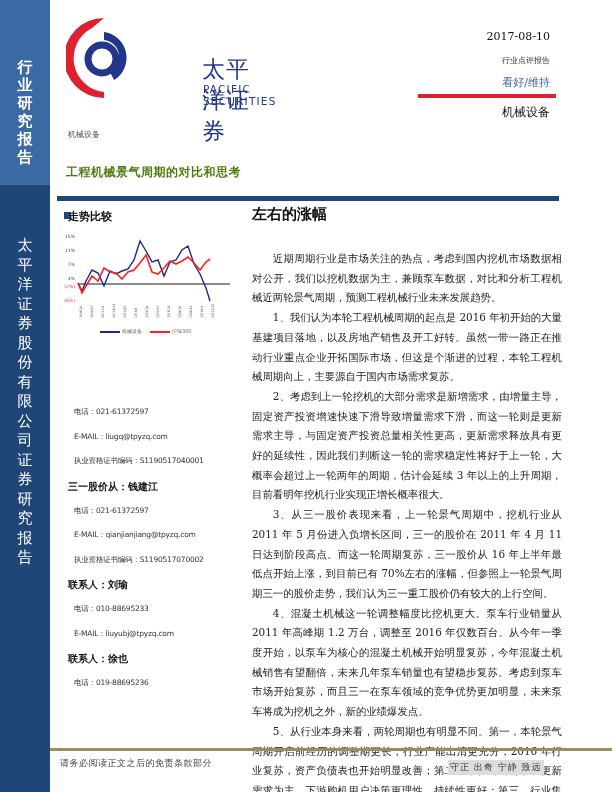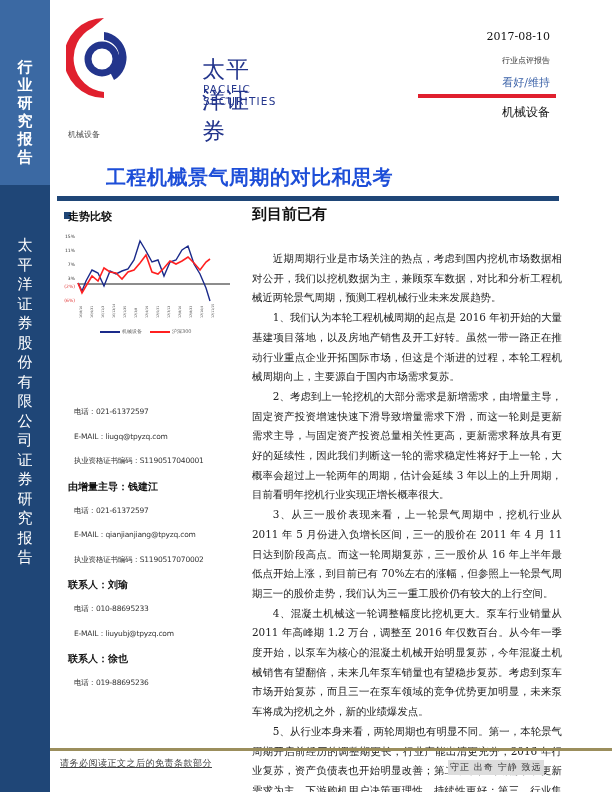--- a/index.html
+++ b/index.html
@@ -11,35 +11,35 @@
   .vchar{display:block;}
   .logo{position:absolute;left:66px;top:14px;width:200px;height:86px;}
   .logo-cn{position:absolute;left:136px;top:40px;font-family:"DejaVu Sans",sans-serif;font-weight:normal;font-size:23px;color:#23358c;letter-spacing:1px;}
   .logo-en{position:absolute;left:137px;top:69px;font-family:"DejaVu Sans",sans-serif;font-size:10.5px;color:#23358c;letter-spacing:1.2px;}
   .sector-small{position:absolute;left:68px;top:129px;font-size:8px;color:#555;}
   .date{position:absolute;right:62px;top:30px;font-size:11px;color:#111;}
   .report-type{position:absolute;right:62px;top:55px;font-size:8px;color:#333;}
   .rating{position:absolute;right:62px;top:75px;font-size:11px;color:#3b62a8;}
   .red-rule{position:absolute;left:418px;top:94px;width:138px;height:4px;background:#e0202e;}
   .sector-big{position:absolute;right:62px;top:104px;font-size:12px;color:#111;}
-  .title{position:absolute;left:66px;top:164px;font-size:20px;font-weight:bold;color:#1d4ed8;letter-spacing:0.5px;margin-left:40px;}
+  .title{position:absolute;left:66px;top:164px;font-size:12px;font-weight:bold;color:#4d7c0f;letter-spacing:0.5px;}
   .blue-rule{position:absolute;left:57px;top:196px;width:502px;height:5px;background:#1f4677;}
   .trend-bullet{position:absolute;left:64px;top:212px;width:7px;height:7px;background:#1f4677;}
   .trend-label{position:absolute;left:68px;top:209px;font-size:11px;font-weight:bold;}
   .chart{position:absolute;left:58px;top:228px;width:180px;height:100px;}
   .legend{position:absolute;left:100px;top:328px;font-size:5px;color:#666;font-family:"DejaVu Sans",sans-serif;display:flex;gap:8px;align-items:center;}
   .lg-line{display:inline-block;width:20px;height:2px;vertical-align:middle;margin-right:2px;}
   .contacts{position:absolute;left:68px;top:397px;width:180px;font-family:"DejaVu Sans",sans-serif;}
   .c-name{font-size:10px;font-weight:bold;font-family:"DejaVu Serif",serif;margin:0;height:19px;line-height:19px;}
   .c-line{font-size:7.5px;color:#333;margin:6px;height:18.5px;line-height:18.5px;letter-spacing:-0.2px;}
   .summary-h{position:absolute;left:252px;top:205px;font-size:15px;font-weight:bold;}
   .summary{position:absolute;left:252px;top:249px;width:310px;font-size:10.4px;line-height:19.7px;color:#222;text-align:justify;}
   .summary p{margin:0;text-indent:2em;}
   .footer-rule{position:absolute;left:50px;top:748px;width:562px;height:3px;background:#9b8e5c;}
-  .footer-left{position:absolute;left:60px;top:757px;font-size:9px;color:#444;letter-spacing:0.5px;text-decoration:underline;}
+  .footer-left{position:absolute;left:60px;top:757px;font-size:9px;color:#444;letter-spacing:0.5px;}
   .footer-right{position:absolute;left:448px;top:760px;font-size:9px;color:#333;background:#ddd;padding:1px 2px;letter-spacing:1px;}
 </style>
 </head>
 <body>
 
 <div class="sidebar-top"></div>
 <div class="sidebar-bottom"></div>
 <div class="side-label-top">
   <span class="vchar">行</span>
   <span class="vchar">业</span>
@@ -121,32 +121,32 @@
 </svg>
 <div class="legend">
   <span><span class="lg-line" style="background:#1a2a8a"></span><span>机械设备</span></span>
   <span><span class="lg-line" style="background:#ff2020"></span><span>沪深300</span></span>
 </div>
 
 <div class="contacts">
   <p class="c-line">电话：021-61372597</p>
   <p class="c-line">E-MAIL：liugq@tpyzq.com</p>
   <p class="c-line">执业资格证书编码：S1190517040001</p>
-  <p class="c-name">由增量主导：钱建江</p>
+  <p class="c-name">三一股价从：钱建江</p>
   <p class="c-line">电话：021-61372597</p>
   <p class="c-line">E-MAIL：qianjianjiang@tpyzq.com</p>
   <p class="c-line">执业资格证书编码：S1190517070002</p>
   <p class="c-name">联系人：刘瑜</p>
   <p class="c-line">电话：010-88695233</p>
   <p class="c-line">E-MAIL：liuyubj@tpyzq.com</p>
   <p class="c-name">联系人：徐也</p>
   <p class="c-line">电话：019-88695236</p>
 </div>
 
-<div class="summary-h">到目前已有</div>
+<div class="summary-h">左右的涨幅</div>
 <div class="summary">
   <p>近期周期行业是市场关注的热点，考虑到国内挖机市场数据相对公开，我们以挖机数据为主，兼顾泵车数据，对比和分析工程机械近两轮景气周期，预测工程机械行业未来发展趋势。</p>
   <p>1、我们认为本轮工程机械周期的起点是 2016 年初开始的大量基建项目落地，以及房地产销售及开工好转。虽然一带一路正在推动行业重点企业开拓国际市场，但这是个渐进的过程，本轮工程机械周期向上，主要源自于国内市场需求复苏。</p>
   <p>2、考虑到上一轮挖机的大部分需求是新增需求，由增量主导，固定资产投资增速快速下滑导致增量需求下滑，而这一轮则是更新需求主导，与固定资产投资总量相关性更高，更新需求释放具有更好的延续性，因此我们判断这一轮的需求稳定性将好于上一轮，大概率会超过上一轮两年的周期，估计会延续 3 年以上的上升周期，目前看明年挖机行业实现正增长概率很大。</p>
   <p>3、从三一股价表现来看，上一轮景气周期中，挖机行业从 2011 年 5 月份进入负增长区间，三一的股价在 2011 年 4 月 11 日达到阶段高点。而这一轮周期复苏，三一股价从 16 年上半年最低点开始上涨，到目前已有 70%左右的涨幅，但参照上一轮景气周期三一的股价走势，我们认为三一重工股价仍有较大的上行空间。</p>
   <p>4、混凝土机械这一轮调整幅度比挖机更大。泵车行业销量从 2011 年高峰期 1.2 万台，调整至 2016 年仅数百台。从今年一季度开始，以泵车为核心的混凝土机械开始明显复苏，今年混凝土机械销售有望翻倍，未来几年泵车销量也有望稳步复苏。考虑到泵车市场开始复苏，而且三一在泵车领域的竞争优势更加明显，未来泵车将成为挖机之外，新的业绩爆发点。</p>
   <p>5、从行业本身来看，两轮周期也有明显不同。第一，本轮景气周期开启前经历的调整期更长，行业产能出清更充分，2016 年行业复苏，资产负债表也开始明显改善；第二，本轮周期需求以更新需求为主，下游购机用户决策更理性，持续性更好；第三，行业集中度提升，国内优势企业市占率大幅提升，巨头之间差距也在拉大。</p>
 
 </div>
 

